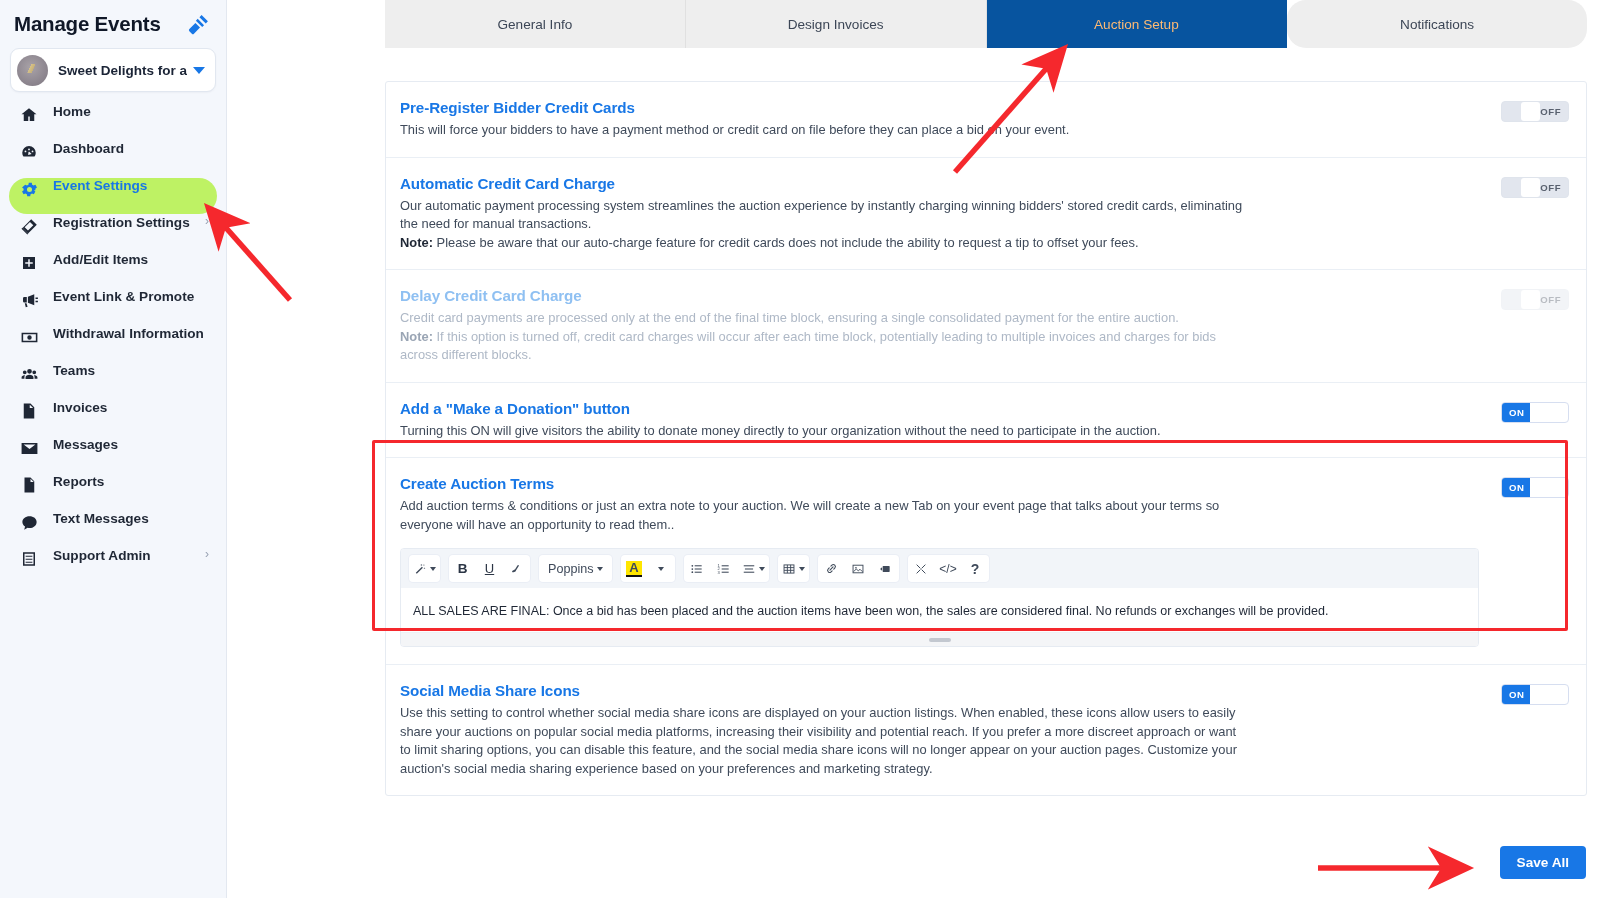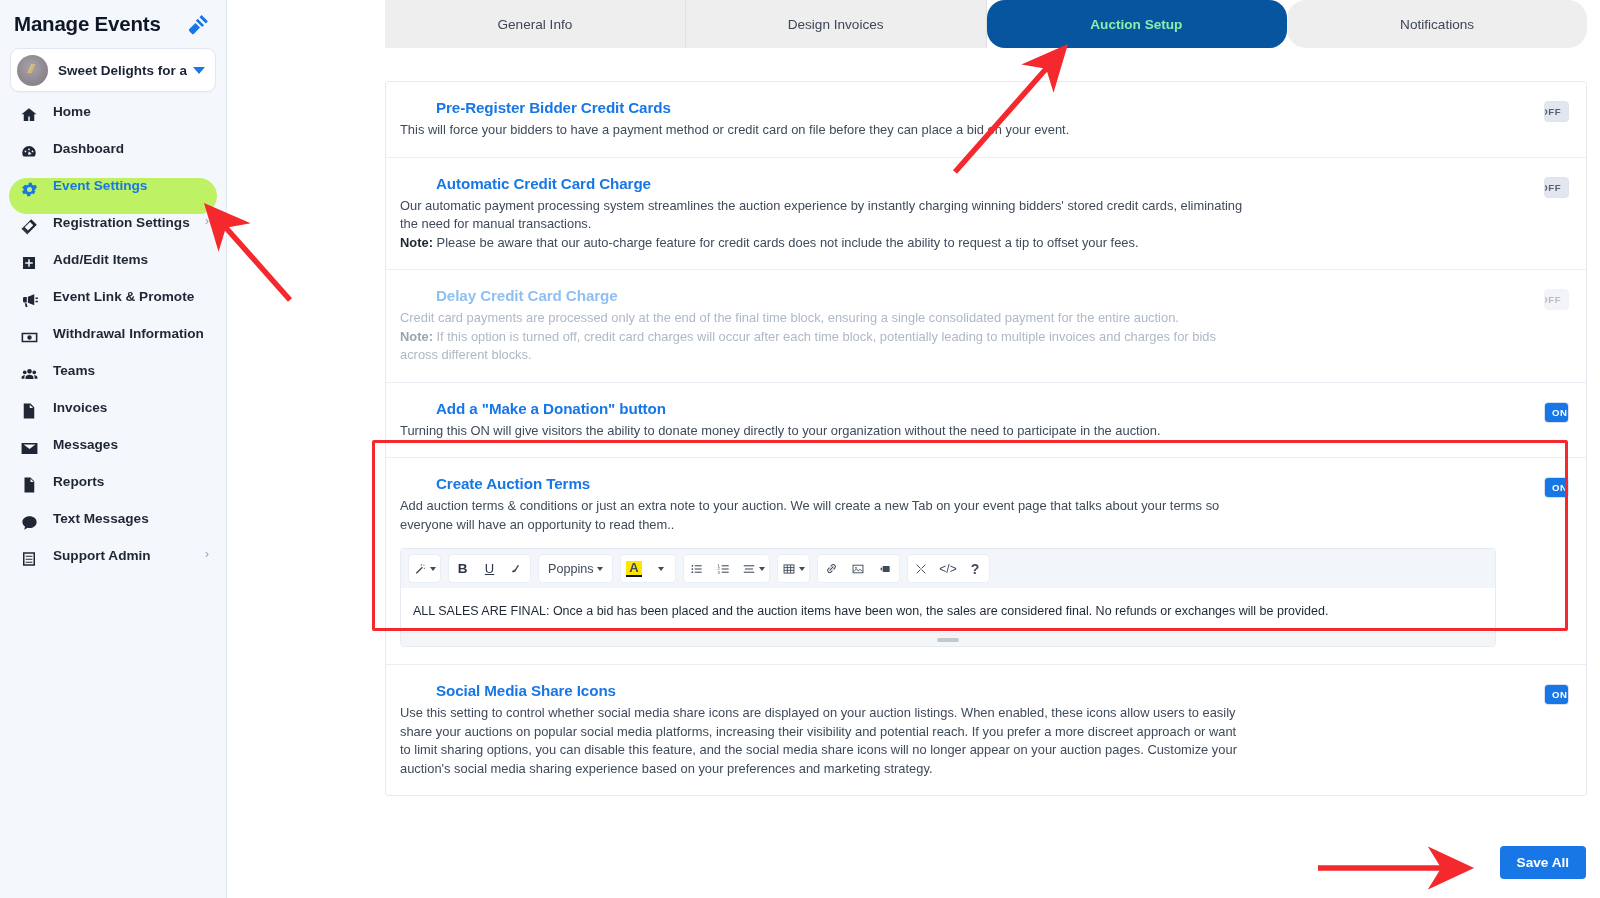--- a/index.html
+++ b/index.html
@@ -76,47 +76,47 @@
 
   .tabs { display: flex; height: 48px; width: 100%; background: #ffffff; }
   .tab {
     flex: 1; display: flex; align-items: center; justify-content: center;
     background: #eeeeee;
     border-right: 1px solid #e0e0e0;
     font-size: 13.6px; color: #3c4656; font-weight: 400;
     cursor: pointer;
   }
   .tab:last-child { border-right: none; border-radius: 19px; }
-  .tab.active { background: #07549f; color: #86efac; font-weight: 700; border-right-color: #07549f; border-radius: 18px; }
+  .tab.active { background: #07549f; color: #fdba74; font-weight: 400; border-right-color: #07549f; }
 
   .panel {
     margin-top: 33px;
     border: 1px solid #e6ebf2;
     border-radius: 3px;
     background: #ffffff;
   }
   .setting-row {
     display: flex; align-items: flex-start;
     padding: 17px 17px 17px 14px;
     border-bottom: 1px solid #eaeff5;
   }
   .setting-row:last-child { border-bottom: none; justify-content: center; }
   .setting-body { flex: 1; min-width: 0; padding-right: 22px; }
-  .s-title { font-size: 15.2px; font-weight: 700; color: #1877e6; margin-bottom: 5px; letter-spacing: -0.1px; margin-left: 36px; }
+  .s-title { font-size: 15.2px; font-weight: 700; color: #1877e6; margin-bottom: 5px; letter-spacing: -0.1px; }
   .s-desc { font-size: 12.9px; color: #3f4a5a; line-height: 18.5px; max-width: 845px; }
   .s-note { font-size: 12.9px; color: #3f4a5a; line-height: 18.5px; max-width: 845px; }
   .s-note b { font-weight: 700; color: #1f2735; }
   .row-disabled .s-title { color: #8fc0f2; }
   .row-disabled .s-desc, .row-disabled .s-note { color: #aeb8c6; }
   .row-disabled .s-note b { color: #9aa5b4; }
 
   
   .toggle-wrap { flex: 0 0 auto; padding-top: 2px; }
   .toggle {
-    width: 25px; height: 21px; border-radius: 4px;
+    width: 68px; height: 21px; border-radius: 4px;
     display: flex; align-items: center;
     font-size: 9.6px; font-weight: 700; letter-spacing: .5px;
     cursor: pointer; overflow: hidden;
     border: 1px solid #dfe4ec;
   }
   .toggle.off { background: #e2e6ee; justify-content: flex-end; color: #59616f; }
   .toggle.off .knob { order: -1; }
   .toggle.off .tl { padding-right: 7px; }
   .toggle.on { background: #ffffff; border-color: #d6def0; justify-content: flex-start; }
   .toggle.on .tl { background: #1877e6; color:#fff; height: 100%; display:flex; align-items:center; padding: 0 6px 0 7px; }

